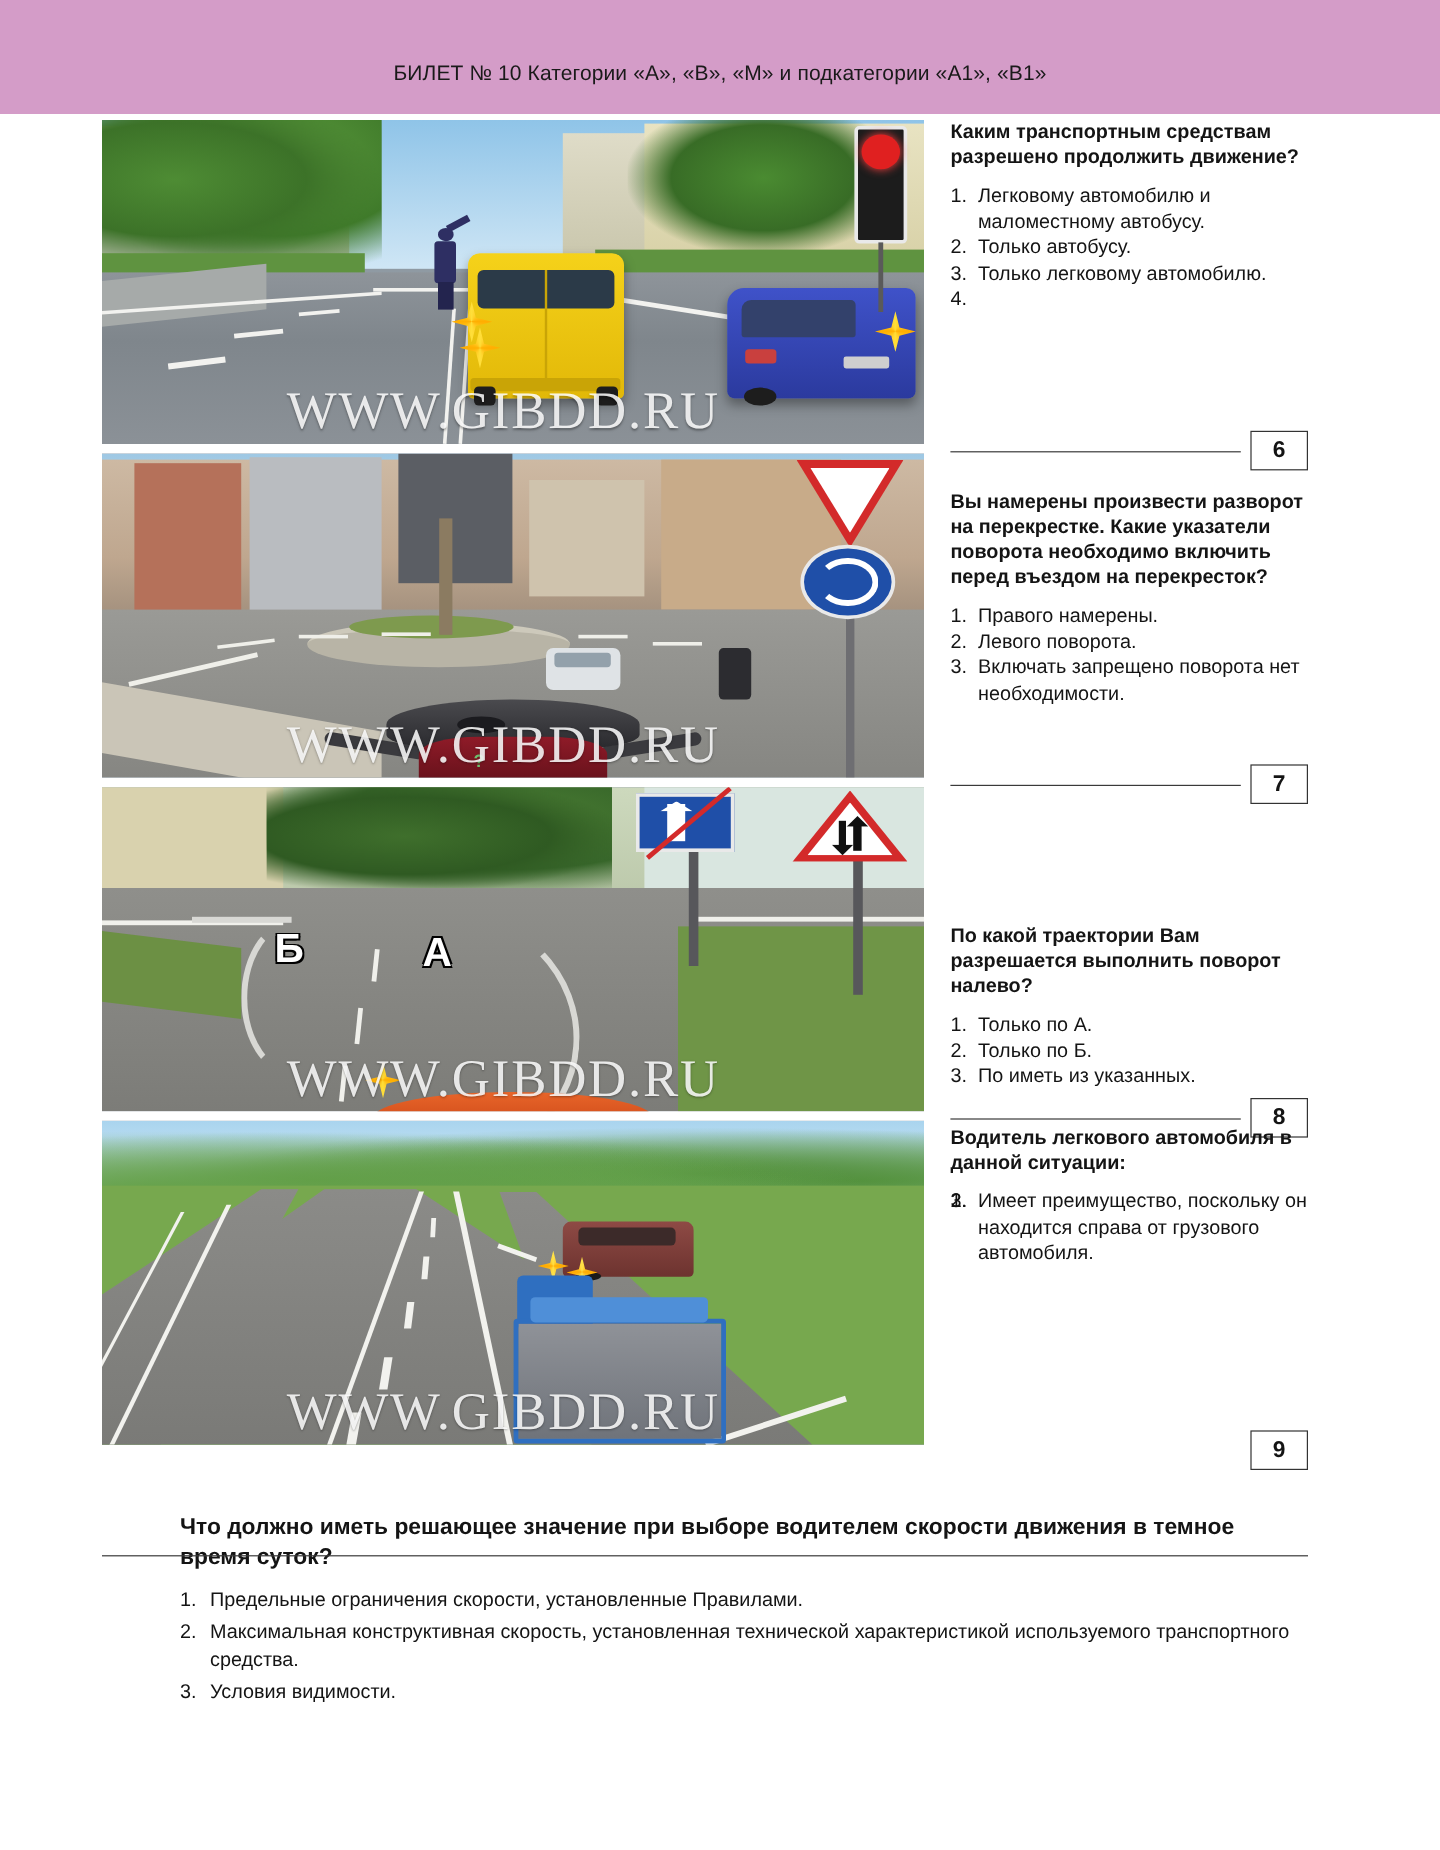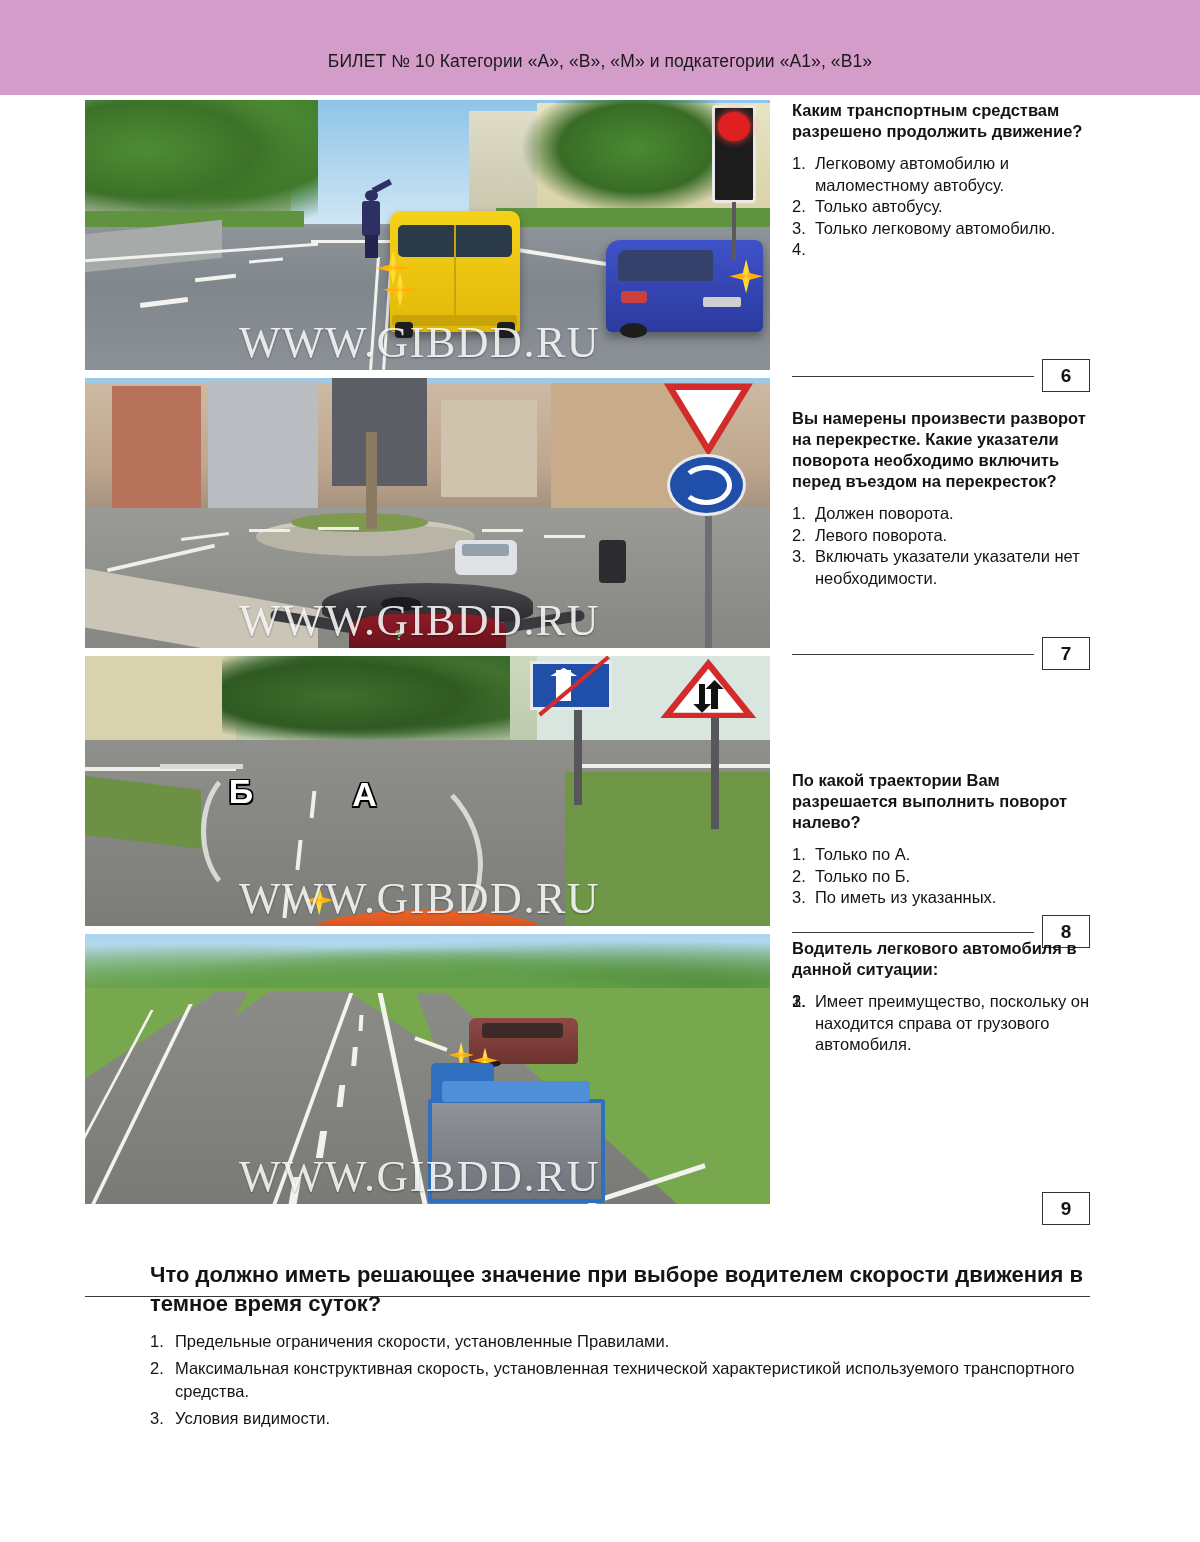--- a/index.html
+++ b/index.html
@@ -89,21 +89,21 @@
   .rule {
     position:absolute;
     height:0; border-top:1.6px solid #3a3a3a;
   }
 
   
   .bottomq {
     padding-left:150px; padding-right:110px;
     padding-top:56px;
   }
-  .bottomq .qtitle { font-size:22px; line-height:1.33; }
+  .bottomq .qtitle { font-size:19px; line-height:1.33; }
   .bottomq .answers li { font-size:16.5px; line-height:1.40; padding-left:25px; }
 
   
   .scene { position:absolute; inset:0; }
 
   
   .s1-sky{position:absolute;left:0;top:0;width:100%;height:46%;
      background:linear-gradient(#8fc4e8,#cfe6f5);}
   .s1-bldg-l{position:absolute;left:0;top:2%;width:30%;height:42%;
      background:linear-gradient(180deg,#cfd4c9,#b6bda8);}
@@ -378,23 +378,23 @@
               <div class="circ"></div>
               <div class="ar"></div>
             </div>
       </div>
       <div class="watermark">WWW.GIBDD.RU</div>
     </div>
 
     <div class="qcol">
       <h3 class="qtitle" style="margin-top:30px;">Вы намерены произвести разворот на перекрестке. Какие указатели поворота необходимо включить перед въездом на перекресток?</h3>
       <ul class="answers">
-        <li><span class="num">1.</span><span>Должен поворота.</span></li>
+        <li><span class="num">1.</span><span>Правого намерены.</span></li>
         <li><span class="num">2.</span><span>Левого поворота.</span></li>
-        <li><span class="num">3.</span><span>Включать указатели указатели нет необходимости.</span></li>
+        <li><span class="num">3.</span><span>Включать запрещено поворота нет необходимости.</span></li>
       </ul>
       <div class="rule" style="left:22px;right:56px;bottom:-7px;"></div>
       <div class="numbox" style="bottom:-22px;">7</div>
     </div>
   </div>
 
   <div class="block" style="margin-top:8px;">
     <div class="illus">
       <div class="scene">
         <div class="s3-bg"></div>

